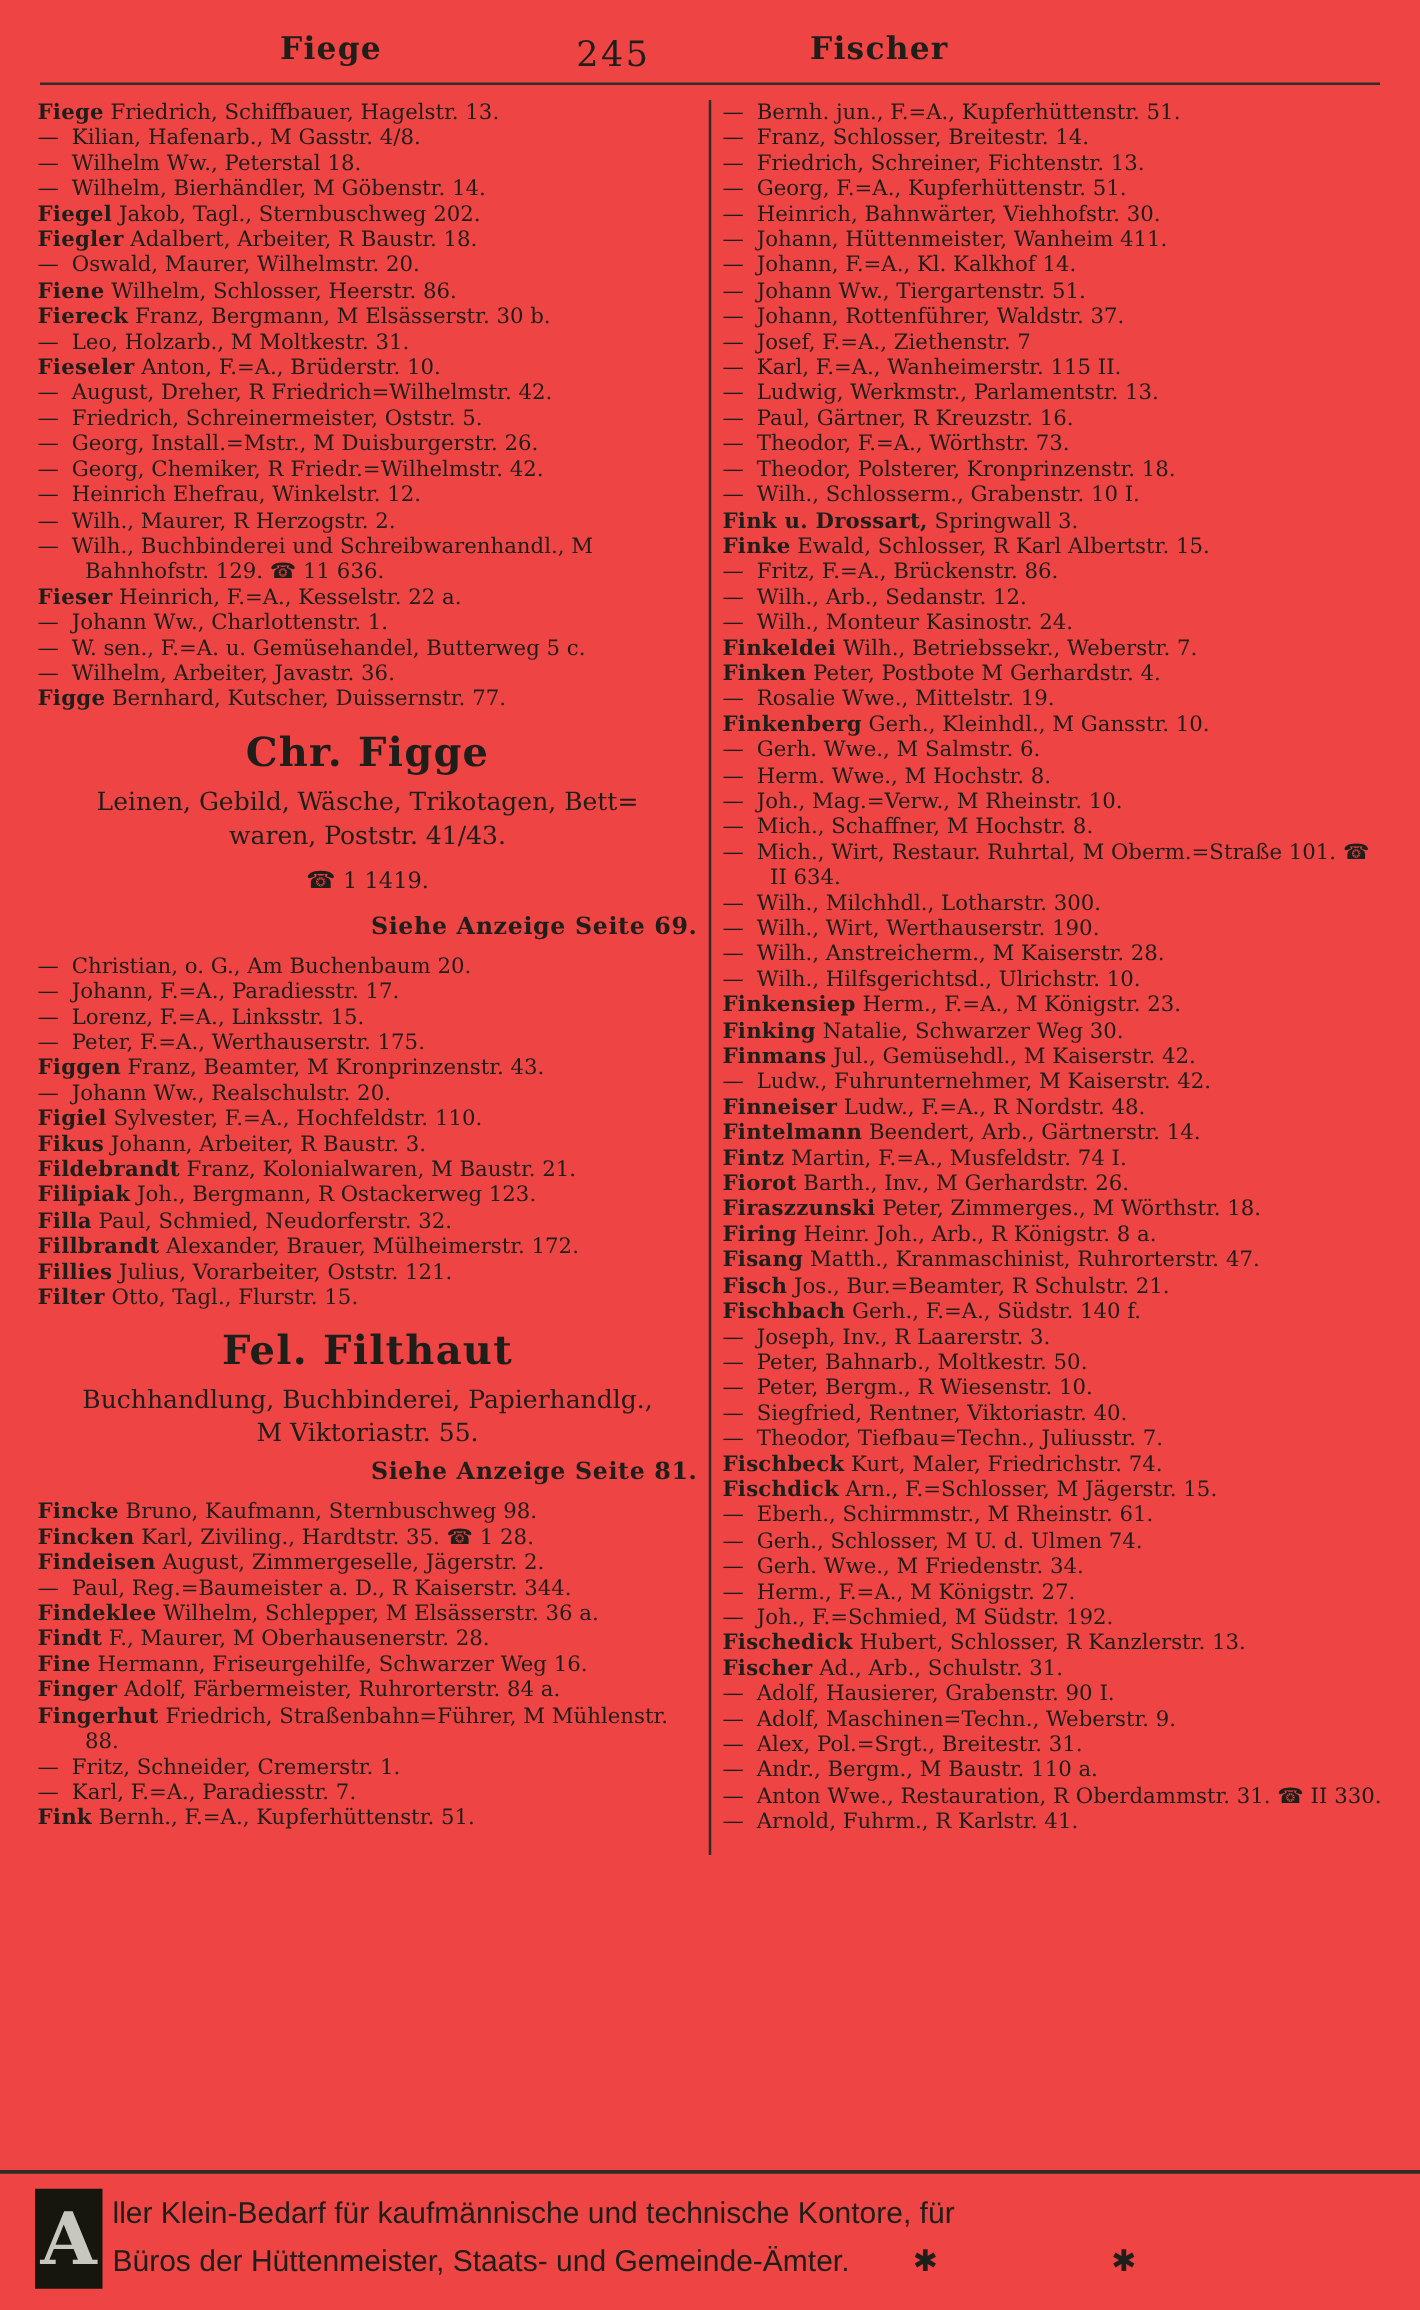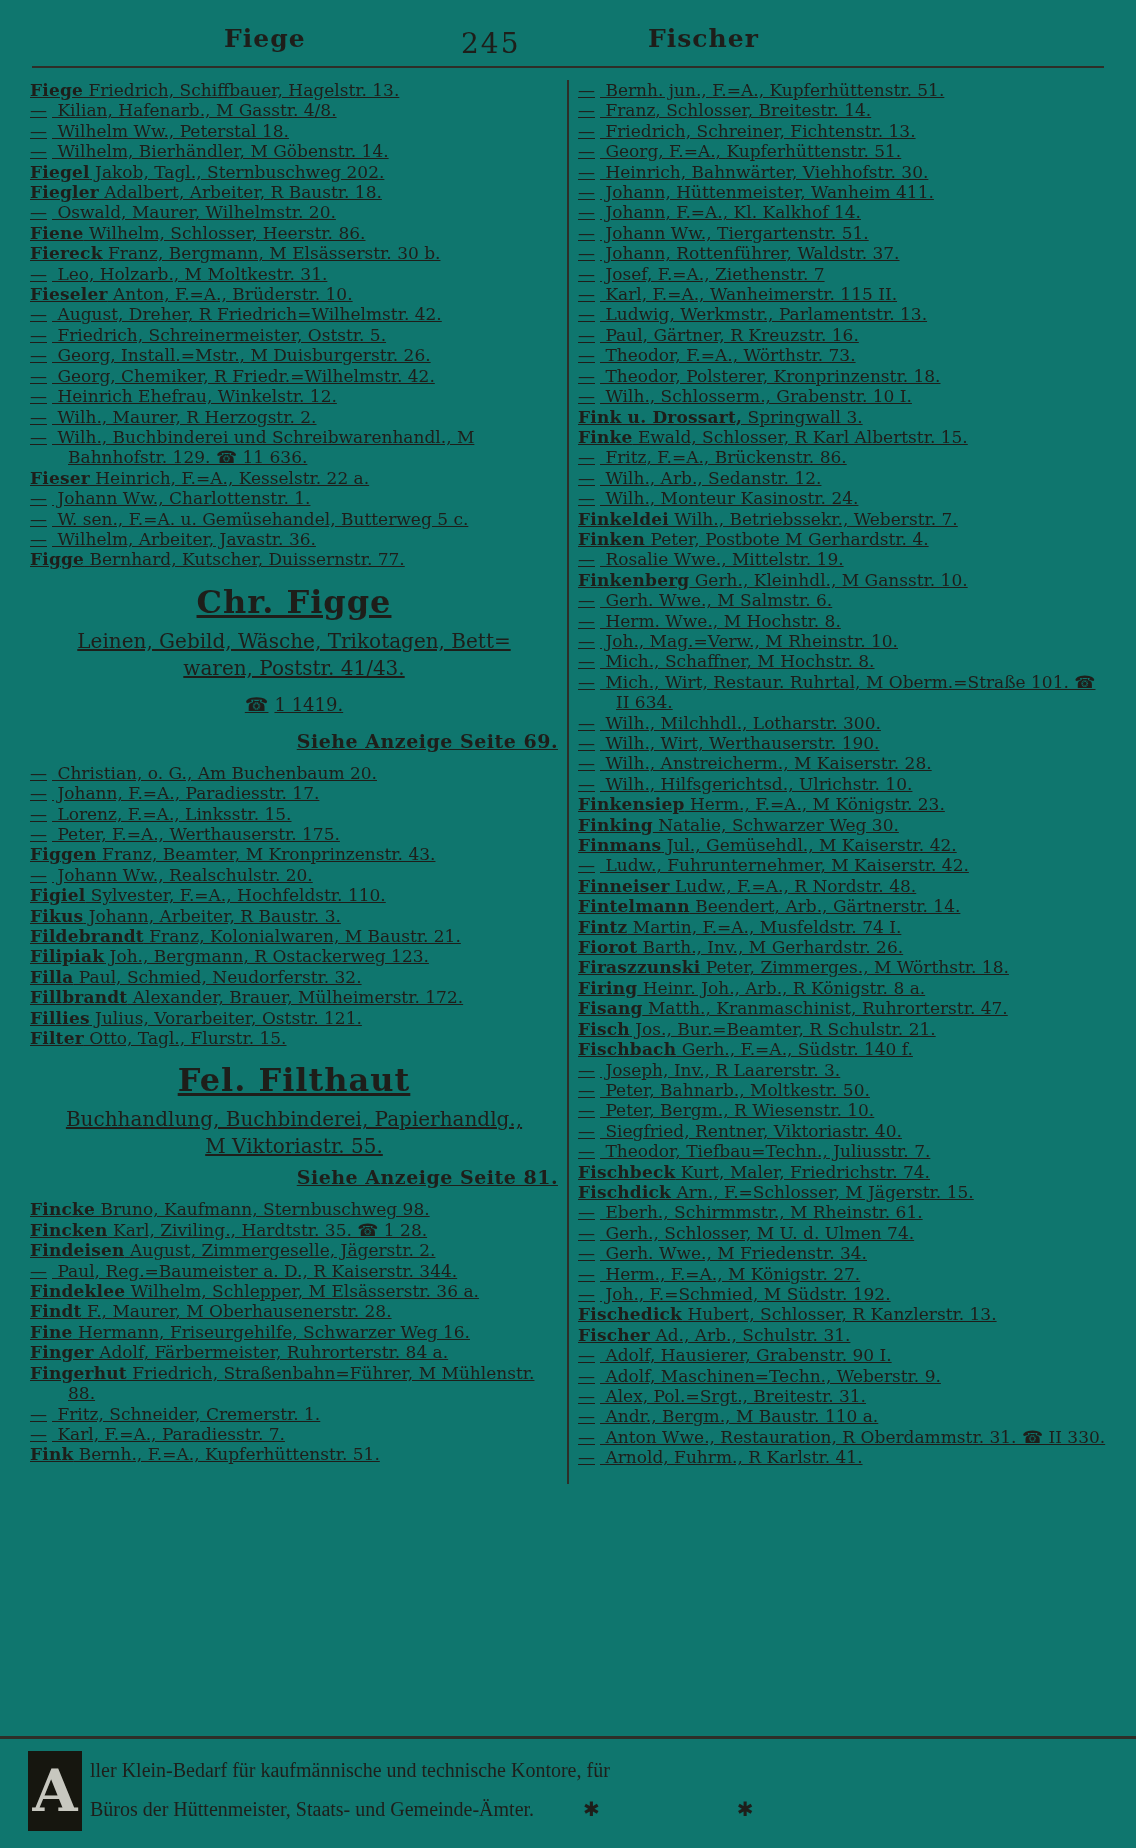--- a/index.html
+++ b/index.html
@@ -25,21 +25,21 @@
   .pagenum { position: absolute; top: 27px; left: 461px; font-size: 28px; letter-spacing: 2px; }
   .header-rule {
     position: absolute; top: 66px; left: 32px; width: 1072px;
     border-top: 2px solid #2e2e28;
   }
   
   .content {
     position: absolute; top: 80px; left: 30px; width: 1076px;
     display: flex;
   }
-  .col { flex: 1; min-width: 0; text-decoration: underline; }
+  .col { flex: 1; min-width: 0; }
   .divider {
     width: 2px; height: 1404px; background: #2e2e28;
     margin: 0 9px; flex: none;
   }
   .entry {
     font-size: 17px; line-height: 20.4px;
     padding-left: 38px; text-indent: -38px;
   }
   .lead { font-weight: bold; letter-spacing: 0.2px; }
   .dash { padding-right: 5px; }
@@ -58,30 +58,30 @@
     display: flex; align-items: flex-start;
   }
   .dropcap {
     flex: none; width: 54px; height: 80px;
     background: #16160f; color: #c7c7bf;
     font-size: 58px; font-weight: bold;
     display: flex; align-items: center; justify-content: center;
   }
   .banner-text {
     margin-left: 8px;
-    font-family: Liberation Serif, serif;
-    font-size: 20px; line-height: 39px;
+    font-family: Liberation Sans, sans-serif;
+    font-size: 24px; line-height: 39px;
     white-space: nowrap;
   }
   .stars { margin-left: 44px; word-spacing: 44px; letter-spacing: 44px; }
 </style>
 </head>
 <body>
 
-<div class="page" style="background: #0f766e; color: rgb(30, 30, 26);">
+<div class="page" style="background: #ef4444; color: rgb(30, 30, 26);">
 
   <div class="header">
     <span class="guide guide-left">Fiege</span>
     <span class="pagenum">245</span>
     <span class="guide guide-right">Fischer</span>
   </div>
 
   <div class="header-rule"></div>
 
   <div class="content">

